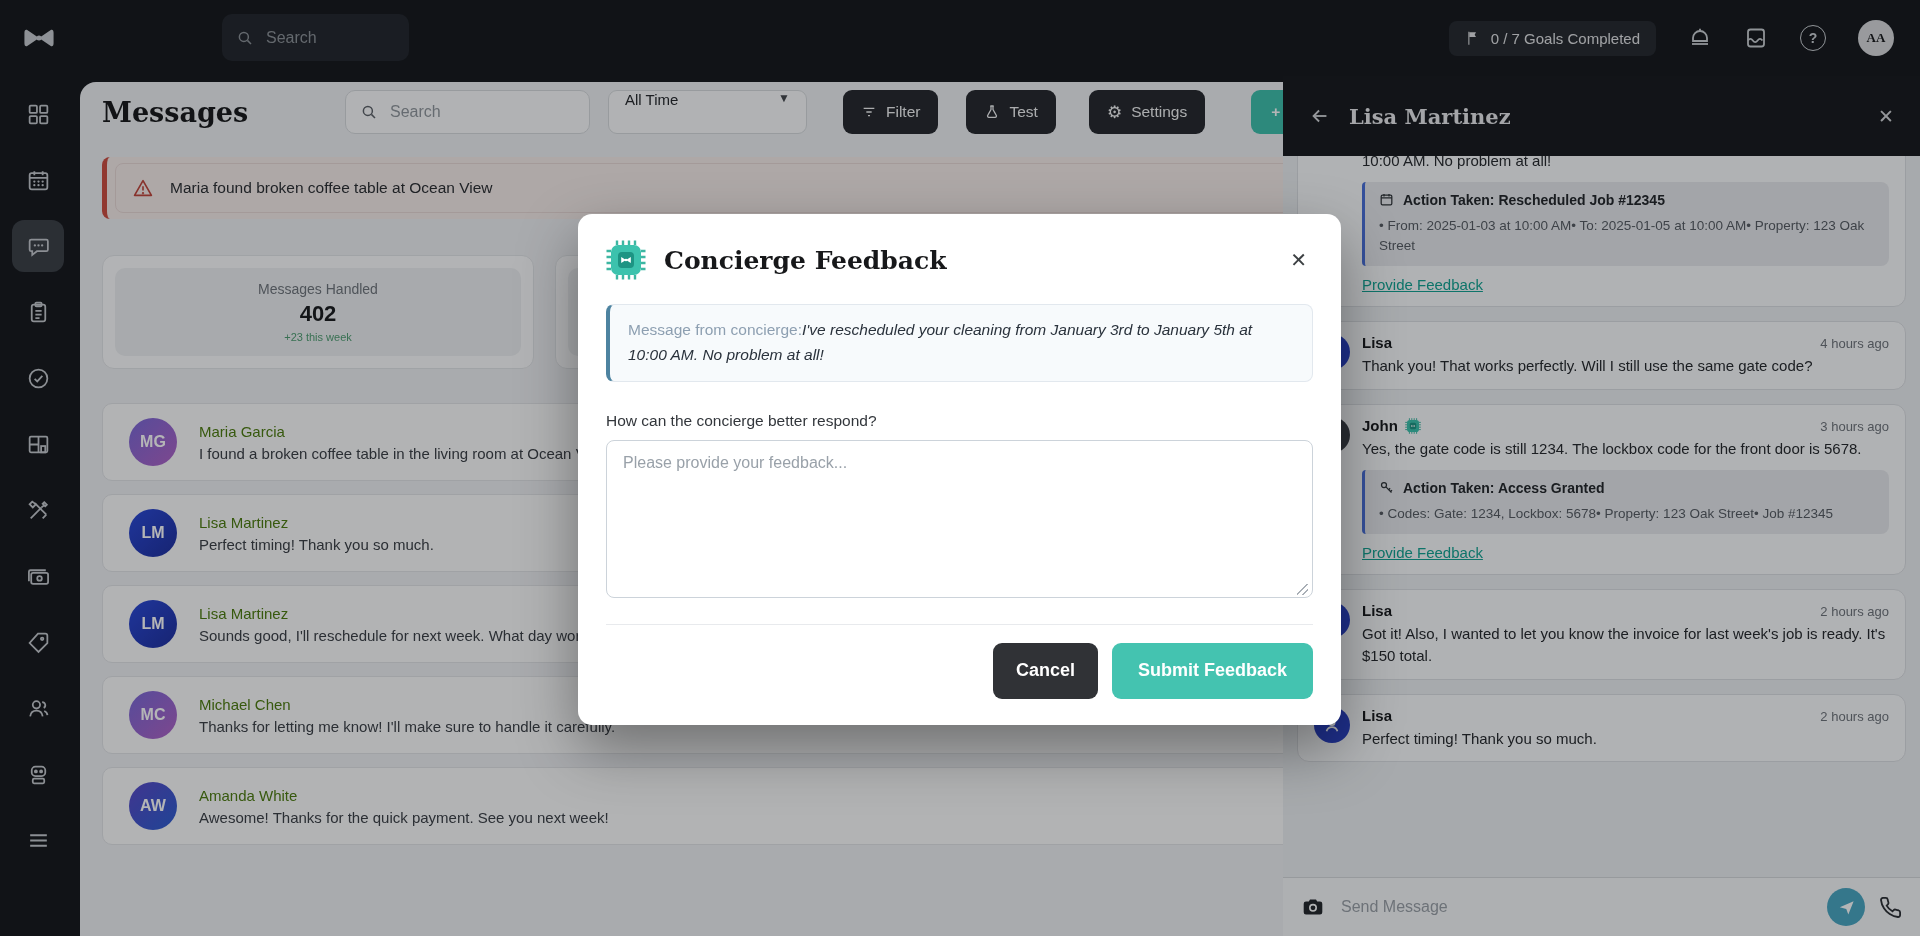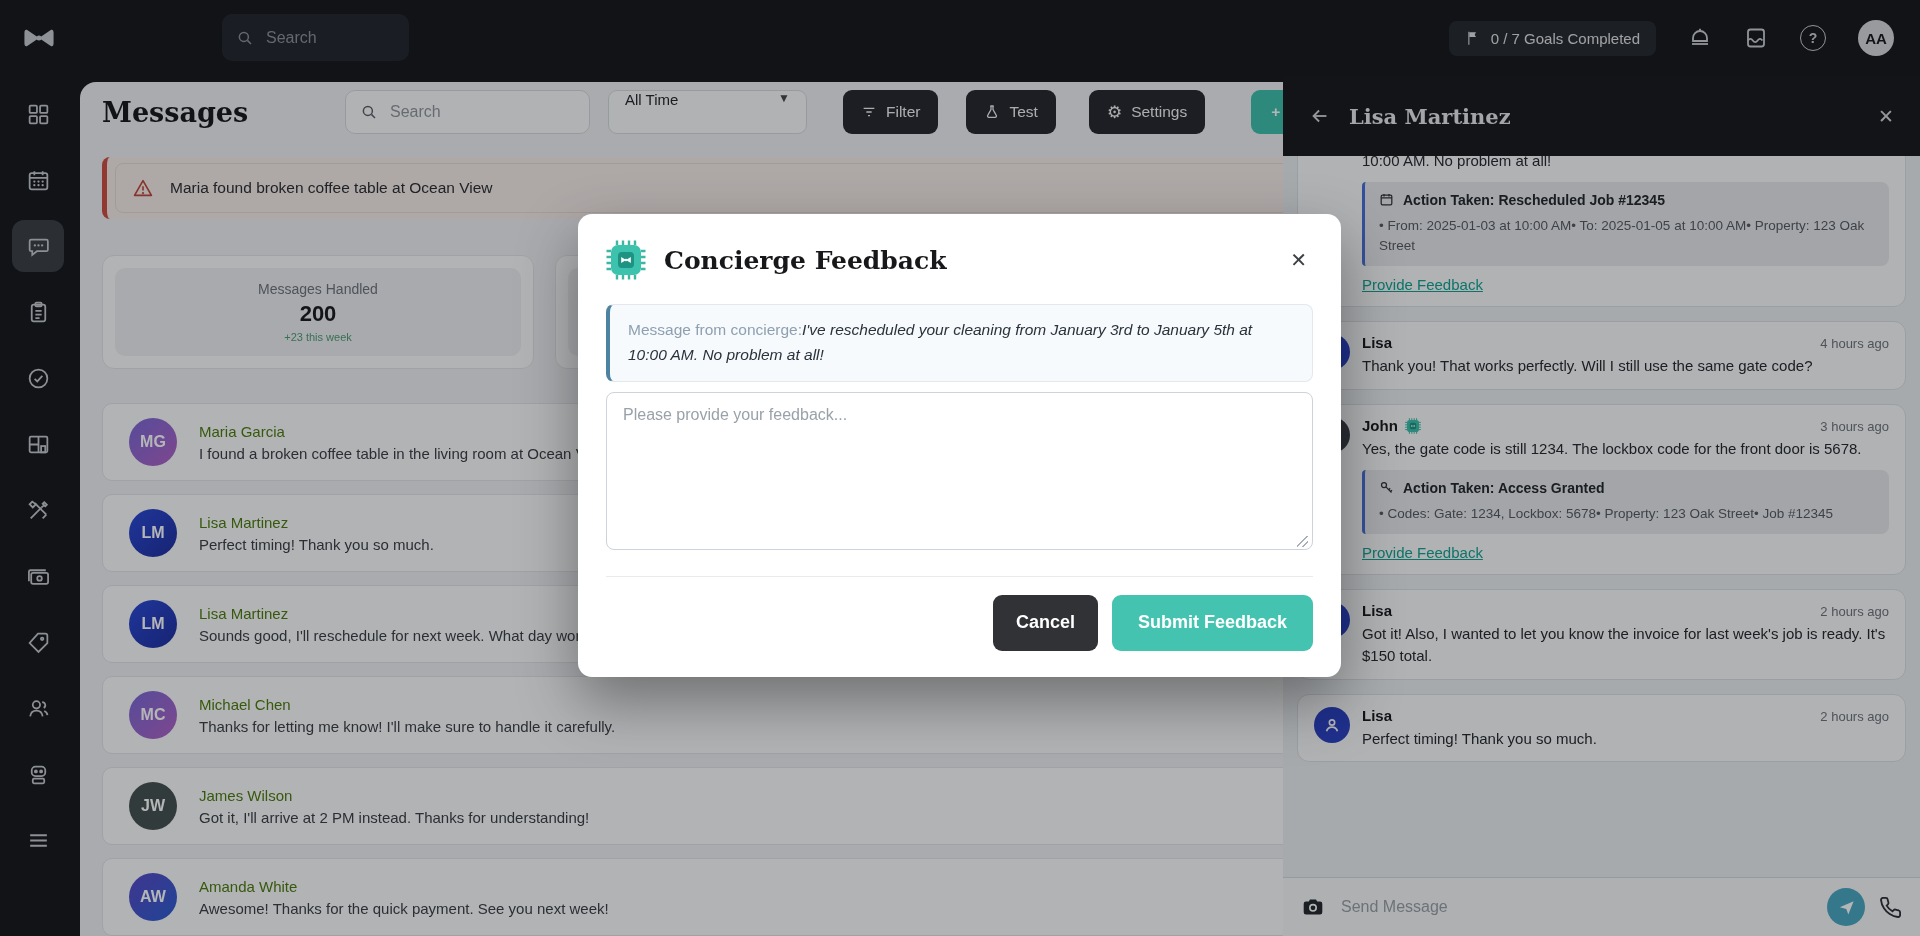--- a/index.html
+++ b/index.html
@@ -9,21 +9,21 @@
   
   .topbar{position:absolute;left:0;top:0;width:100%;height:76px;background:#16181c;z-index:5;}
   .logo{position:absolute;left:20px;top:19px;width:38px;height:38px;color:#c9ccd1;}
   .tb-search{position:absolute;left:222px;top:14px;width:187px;height:47px;background:#23262d;border-radius:10px;display:flex;align-items:center;gap:10px;padding:0 14px;box-sizing:border-box;}
   .tb-search input{background:transparent;border:0;outline:0;color:#d7d9dc;font-size:16px;width:100%;font-family:inherit;}
   .tb-search input::placeholder{color:#8d9298;}
   .tb-right{position:absolute;right:26px;top:0;height:76px;display:flex;align-items:center;gap:32px;}
   .goals-pill{display:flex;align-items:center;gap:10px;background:#26292f;border-radius:8px;padding:9px 16px;color:#e2e3e5;font-size:15px;cursor:pointer;}
   .tb-icon{color:#ccd0d4;cursor:pointer;}
   .help-circle{width:24px;height:24px;border:1.7px solid #ccd0d4;border-radius:50%;color:#ccd0d4;font-size:14px;font-weight:700;display:flex;align-items:center;justify-content:center;}
-  .avatar-aa{width:36px;height:36px;border-radius:50%;background:#d8d9dc;color:#17181a;font-weight:700;font-size:15px;display:flex;align-items:center;justify-content:center;cursor:pointer;}
+  .avatar-aa{width:36px;height:36px;border-radius:50%;background:#d8d9dc;color:#17181a;font-weight:700;font-size:13px;display:flex;align-items:center;justify-content:center;cursor:pointer;font-family:Liberation Serif, serif;}
 
   
   .sidebar{position:absolute;left:0;top:76px;bottom:0;width:76px;background:#16181c;display:flex;flex-direction:column;align-items:center;padding-top:12px;gap:14px;z-index:5;}
   .nav-item{width:52px;height:52px;border-radius:12px;display:flex;align-items:center;justify-content:center;color:#c6c9ce;cursor:pointer;flex:none;}
   .nav-item.active{background:#3b3f46;}
 
   
   .main{position:absolute;left:76px;top:76px;right:0;bottom:0;background:#16181c;}
   .main-inner{position:absolute;left:4px;top:6px;right:0;bottom:0;background:#f0f1f4;border-top-left-radius:16px;padding:7px 0 0 22px;overflow:hidden;}
   .m-header{display:flex;align-items:center;height:46px;}
@@ -288,21 +288,21 @@
               </svg>
             </span>
           <span>Maria found broken coffee table at Ocean View</span>
         </div>
       </div>
 
       <div class="stats-row">
         <div class="stat-card">
           <div class="stat-tile">
             <span class="stat-label">Messages Handled</span>
-            <span class="stat-value">200</span>
+            <span class="stat-value">402</span>
             <span class="stat-delta">+23 this week</span>
           </div>
         </div>
         <div class="stat-card">
           <div class="stat-tile"></div>
         </div>
       </div>
 
       <div class="conv-list">
         <div class="conv-card">
@@ -324,27 +324,20 @@
           <div>
               <div class="conv-name">Lisa Martinez</div>
           <div class="conv-preview">Sounds good, I'll reschedule for next week. What day works best?</div>
             </div>
         </div>
         <div class="conv-card">
           <span class="conv-av av-3">MC</span>
           <div>
               <div class="conv-name">Michael Chen</div>
           <div class="conv-preview">Thanks for letting me know! I'll make sure to handle it carefully.</div>
-            </div>
-        </div>
-        <div class="conv-card">
-          <span class="conv-av av-4">JW</span>
-          <div>
-              <div class="conv-name">James Wilson</div>
-          <div class="conv-preview">Got it, I'll arrive at 2 PM instead. Thanks for understanding!</div>
             </div>
         </div>
         <div class="conv-card">
           <span class="conv-av av-5">AW</span>
           <div>
               <div class="conv-name">Amanda White</div>
           <div class="conv-preview">Awesome! Thanks for the quick payment. See you next week!</div>
             </div>
         </div>
       </div>
@@ -510,20 +503,21 @@
             <path d="M20 20l-4.8-2.9v5.8zM20 20l4.8-2.9v5.8z" fill="#fff"></path>
             <circle cx="20" cy="20" r="1.3" fill="#fff"></circle>
           </svg>
         </span>
       <span class="modal-title">Concierge Feedback</span>
       <button class="modal-close">✕</button>
     </div>
     <div class="concierge-box">
       <span class="cb-label">Message from concierge:</span><span class="cb-text">I've rescheduled your cleaning from January 3rd to January 5th at 10:00 AM. No problem at all!</span>
     </div>
+    <div class="modal-question">How can the concierge better respond?</div>
     <div class="ta-wrap">
       <textarea placeholder="Please provide your feedback..." style=""></textarea>
       <span class="grip"></span>
     </div>
     <div class="modal-footer">
       <button class="btn-cancel">Cancel</button>
       <button class="btn-submit">Submit Feedback</button>
     </div>
   </div>
 

